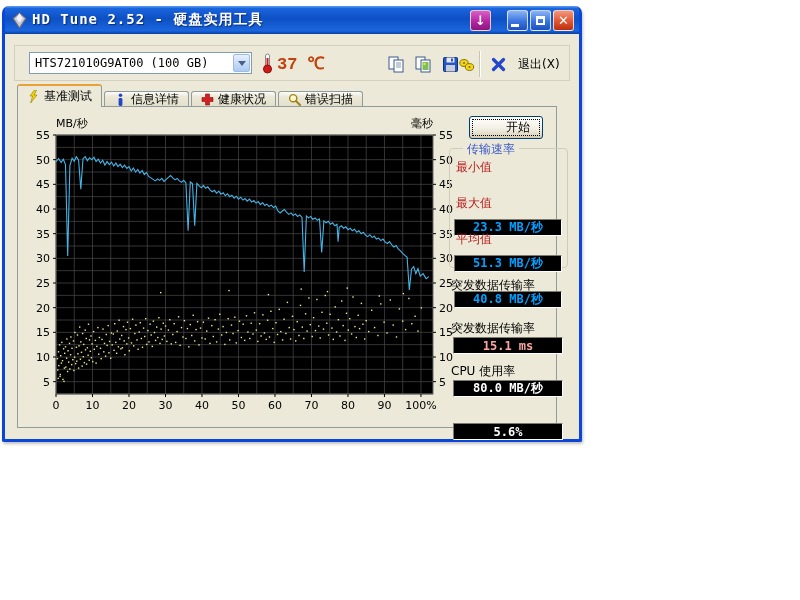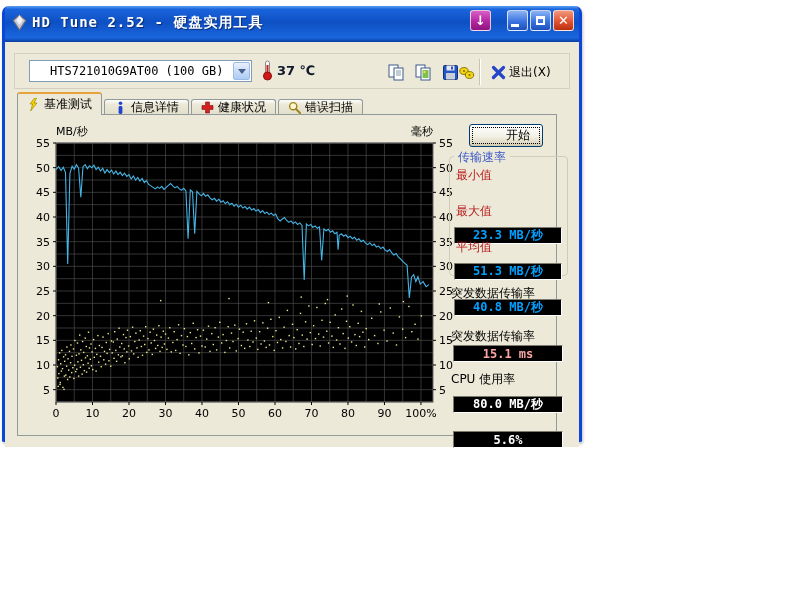--- a/index.html
+++ b/index.html
@@ -3,54 +3,54 @@
 <meta charset="utf-8">
 <style>
   * { margin:0; padding:0; box-sizing:border-box; }
   html,body { width:800px; height:600px; background:#ffffff; font-family:"DejaVu Sans", sans-serif; overflow:hidden; }
 
   #window { position:absolute; left:2px; top:6px; width:580px; height:436px;
     border:3px solid #0A46D8; border-top:none; border-radius:7px 7px 2px 2px;
     background:#ECE9D8; box-shadow:1px 2px 3px rgba(0,0,0,.25); }
 
   
-  .titlebar { height:36px; border-radius:5px 5px 0 0; position:relative;
+  .titlebar { height:28px; border-radius:5px 5px 0 0; position:relative;
     background:linear-gradient(180deg,#5A9EF4 0%,#1A64DC 9%,#0E50C4 45%,#1A66DE 88%,#0A3E9E 100%);
-    display:flex; align-items:flex-start; padding:8px 4px; }
+    display:flex; align-items:center; padding:8px 4px; }
   .titlebar .app-ico { width:17px; height:17px; margin:0 4px 0 2px; }
   .titlebar .ttl { color:#fff; font-family:"DejaVu Sans Mono", monospace; font-weight:bold;
     font-size:14px; letter-spacing:1px; text-shadow:1px 1px 1px #0A2A70; white-space:nowrap; }
   .tb-btns { position:absolute; right:5px; top:4px; display:flex; gap:2px; }
   .tb-btn { width:21px; height:21px; border-radius:3px; border:1px solid rgba(255,255,255,.75);
     display:flex; align-items:center; justify-content:center; color:#fff; font-weight:bold;
     font-size:11px; line-height:1; cursor:default; }
   .btn-dl  { background:linear-gradient(180deg,#D95FC8 0%,#B327A0 55%,#8F1580 100%); margin-right:14px; font-size:13px;}
   .btn-min, .btn-max { background:linear-gradient(180deg,#8CB4F4 0%,#3A74E0 55%,#1E50BC 100%); }
   .btn-close { background:linear-gradient(180deg,#F0987C 0%,#E25432 55%,#B83010 100%); font-size:13px; }
   .glyph-min { width:8px; height:3px; background:#fff; margin-top:10px; margin-right:6px;}
   .glyph-max { width:9px; height:9px; border:2px solid #fff; border-top-width:3px; }
 
   
   .content { position:relative; width:100%; height:calc(100% - 28px); background:#ECE9D8; }
 
   .toolbar { position:absolute; left:9px; top:11px; width:556px; height:36px;
     border:1px solid #D4D0C0; background:#ECE9D8; }
   .combo { position:absolute; left:14px; top:6px; width:223px; height:22px;
     border:1px solid #7F9DB9; background:#fff; display:flex; align-items:center; }
-  .combo-text { flex:1; font-size:12px; padding-left:20px; color:#000; font-family:"DejaVu Sans Mono", monospace; white-space:nowrap; overflow:hidden;}
+  .combo-text { flex:1; font-size:12px; padding-left:5px; color:#000; font-family:"DejaVu Sans Mono", monospace; white-space:nowrap; overflow:hidden;}
   .combo-btn { width:17px; height:18px; margin:1px; border:1px solid #9DBBE2; border-radius:2px;
     background:linear-gradient(180deg,#E8F0FC 0%,#C4D8F8 60%,#AECBF4 100%);
     display:flex; align-items:center; justify-content:center; }
   .combo-arrow { width:0; height:0; border-left:4px solid transparent; border-right:4px solid transparent; border-top:5px solid #44618C; }
   .temp-wrap { position:absolute; left:247px; top:5px; display:flex; align-items:center; gap:4px; }
-  .temp-text { font-size:13px; font-weight:bold; color:#0f172a; }
+  .temp-text { font-size:17px; font-weight:bold; color:#c2410c;font-family:Liberation Mono, monospace; }
   .tool-ico { position:absolute; top:7px; width:22px; height:22px; display:flex; align-items:center; justify-content:center; }
   .tool-sep { position:absolute; top:5px; left:464px; width:2px; height:26px;
     border-left:1px solid #C8C4B4; border-right:1px solid #fff; }
-  .exit-btn { position:absolute; left:472px; top:7px; height:22px; display:flex; align-items:center; gap:3px; padding:0 4px; }
+  .exit-btn { position:absolute; left:472px; top:7px; height:22px; display:flex; align-items:center; gap:12px; padding:0 4px; }
   .exit-label { font-size:12px; color:#000; white-space:nowrap; }
 
   
   .tabs { position:absolute; left:12px; top:50px; height:23px; display:flex; align-items:flex-end; }
   .tab { height:16px; display:flex; align-items:center; gap:4px; padding:0 9px;
     border:1px solid #919B9C; border-bottom:none; border-radius:3px 3px 0 0;
     background:linear-gradient(180deg,#FDFDFB 0%,#ECE9D8 30%,#E2DECB 100%);
     font-size:12px; color:#000; margin-right:2px; position:relative; }
   .tab.active { height:23px; background:#ECE9D8; z-index:3;
     border-top:2px solid #E8A23C; }
@@ -64,21 +64,21 @@
 
   
   .start-btn { position:absolute; left:451px; top:9px; width:74px; height:23px;
     border:1px solid #003C74; border-radius:3px; font-size:12px; color:#000;
     background:linear-gradient(180deg,#FFFFFF 0%,#F2F0E4 55%,#DDD6BE 90%,#D0C7A8 100%);
     display:flex; align-items:center; justify-content:center; position:absolute;padding-left:24px; }
   .start-btn::after { content:""; position:absolute; inset:2px; border:1px dotted #000; border-radius:1px; }
 
   .groupbox { position:absolute; left:431px; top:41px; width:119px; height:120px;
     border:1px solid #D0CCBA; border-radius:4px; }
-  .groupbox .legend { position:absolute; left:4px; top:-8px; background:#ECE9D8;
+  .groupbox .legend { position:absolute; left:13px; top:-8px; background:#ECE9D8;
     padding:0 4px; font-size:12px; color:#3A58C8; }
   .gb-label { position:absolute; left:6px; font-size:12px; color:#b91c1c; white-space:nowrap; }
   .lcd { position:absolute; height:17px; background:#000;
     border-top:1px solid #7A7A6E; border-left:1px solid #7A7A6E;
     border-bottom:1px solid #FFFFFF; border-right:1px solid #FFFFFF;
     display:flex; align-items:center; justify-content:center;
     font-family:"DejaVu Sans Mono", monospace; font-weight:bold; font-size:12px; letter-spacing:0px;margin-top:44px; }
   .gb-lcd { left:4px; width:108px; }
   .lcd-blue { color:#00A0FF; } .lcd-yellow { color:#fca5a5; } .lcd-white { color:#FFFFFF; }
 
@@ -629,20 +629,20 @@
         <span class="gb-label" style="top:46px">最大值</span>
         <div class="lcd gb-lcd lcd-blue" style="top:62px">51.3 MB/秒</div>
         <span class="gb-label" style="top:82px">平均值</span>
         <div class="lcd gb-lcd lcd-blue" style="top:98px">40.8 MB/秒</div>
       </div>
 
       <span class="side-label" style="top:170px">突发数据传输率</span>
       <div class="lcd side-lcd lcd-yellow" style="position:absolute; top:186px">15.1 ms</div>
 
       <span class="side-label" style="top:213px">突发数据传输率</span>
-      <div class="lcd side-lcd lcd-white" style="position:absolute; top:237px">80.0 MB/秒</div>
+      <div class="lcd side-lcd lcd-white" style="position:absolute; top:229px">80.0 MB/秒</div>
 
       <span class="side-label" style="top:256px">CPU 使用率</span>
       <div class="lcd side-lcd lcd-white" style="position:absolute; top:272px">5.6%</div>
 
     </div>
   </div>
 </div>
 
 </body></html>

